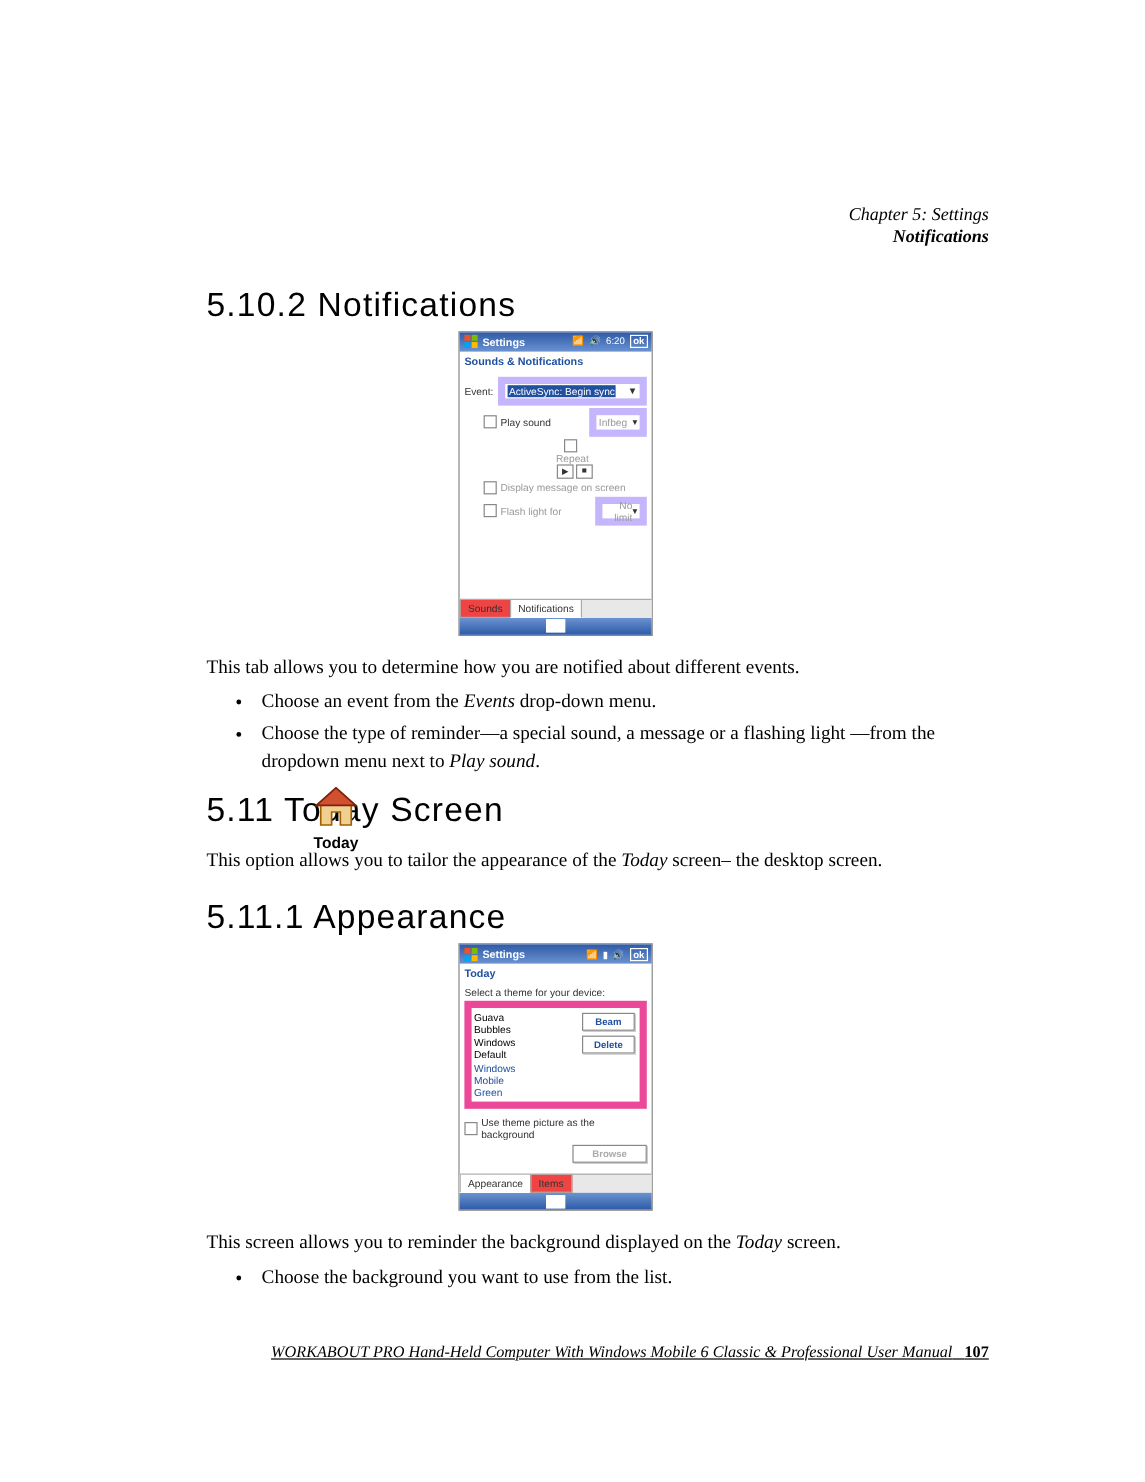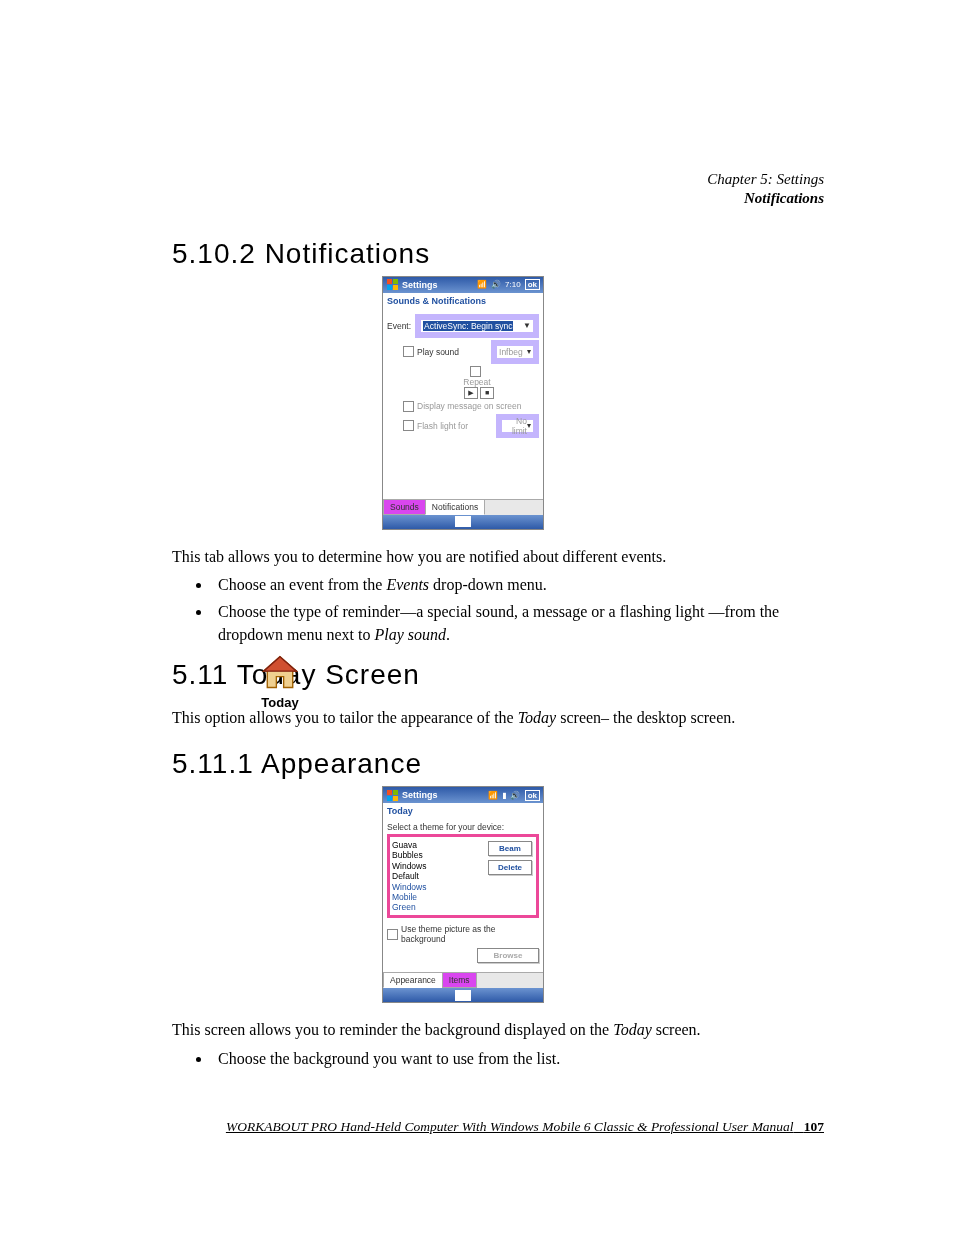--- a/index.html
+++ b/index.html
@@ -115,30 +115,30 @@
   .select .arrow { font-size: 8px; color: #333; }
   .chk {
     width: 9px; height: 9px; border: 1px solid #888; margin-right: 3px; flex-shrink: 0;
   }
   .playbtns { display: inline-flex; gap: 2px; margin-left: 4px; }
   .pb { border: 1px solid #888; width: 12px; height: 10px; display: flex; align-items:center; justify-content:center; font-size:7px;}
   .tabs {
     display: flex; border-top: 1px solid #aaa; margin-top: 6px;
     font-size: 8.5px; background: #e8e8e8;
   }
-  .tab { padding: 2px 6px; border: 1px solid #aaa; border-top: none; background: #d946ef; margin-right: -1px; }
+  .tab { padding: 2px 6px; border: 1px solid #aaa; border-top: none; background: #ef4444; margin-right: -1px; }
   .tab.active { background: #fff; border-bottom: 1px solid #fff; }
   .bottombar {
     background: linear-gradient(#6b93d0, #2e5aa8);
     height: 14px; display: flex; align-items: center; justify-content: center;
   }
   .kbd { width: 14px; height: 9px; border: 1px solid #fff; background: #fff; }
 
   .listbox {
-    border: 3px solid #ec4899; height: 78px; overflow: hidden; margin-top: 2px;
+    border: 6px solid #ec4899; height: 78px; overflow: hidden; margin-top: 2px;
     display: flex;
     gap: 44px;
   }
   .listbox .items { flex: 1; padding: 2px; color: #2050a0; }
   .listbox .items div { margin: 1px 0; }
   .listbox .items div.blk { color: #000; }
   .sidebtns { width: 44px; display: flex; flex-direction: column; gap: 4px; padding: 4px; }
   .btn { border: 1px solid #888; text-align: center; padding: 2px 0; font-weight: bold; font-size: 8px; color: #2050a0; box-shadow: 1px 1px 0 #ccc; }
   .btn.grey { color: #aaa; }
   .wideright { text-align: right; margin-top: 4px; }
@@ -163,21 +163,21 @@
       <span class="winflag">
         <span class="wf-r"></span>
           <span class="wf-g"></span>
           <span class="wf-b"></span>
           <span class="wf-y"></span>
       </span>
       <span>Settings</span>
       <span class="spacer"></span>
       <span class="status">📶</span>
       <span class="status">🔊</span>
-      <span class="status">7:10</span>
+      <span class="status">6:20</span>
       <span class="okbtn">ok</span>
     </div>
     <div class="subheader">Sounds &amp; Notifications</div>
     <div class="content">
       <div class="row">
         <span class="lbl">Event:</span>
         <div class="select hl">
           <span class="seltext">ActiveSync: Begin sync</span>
           <span class="arrow">▼</span>
         </div>

